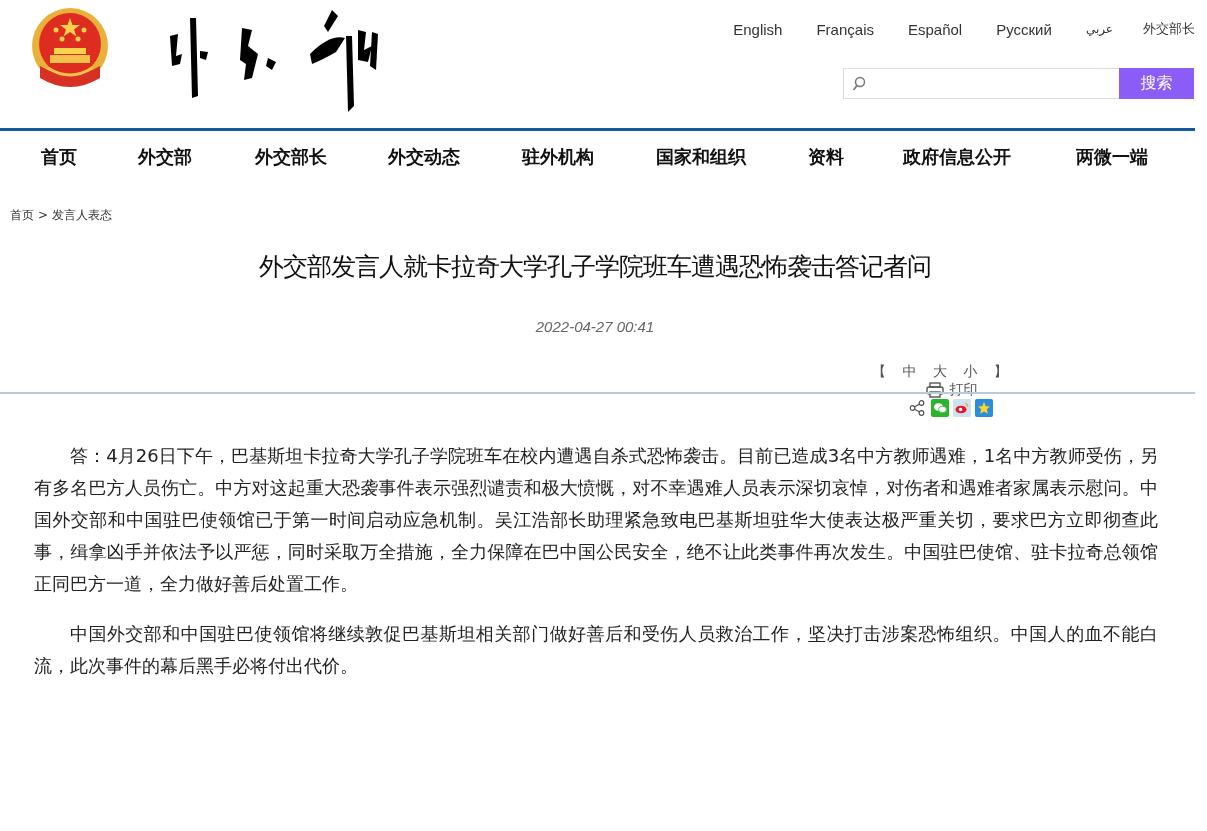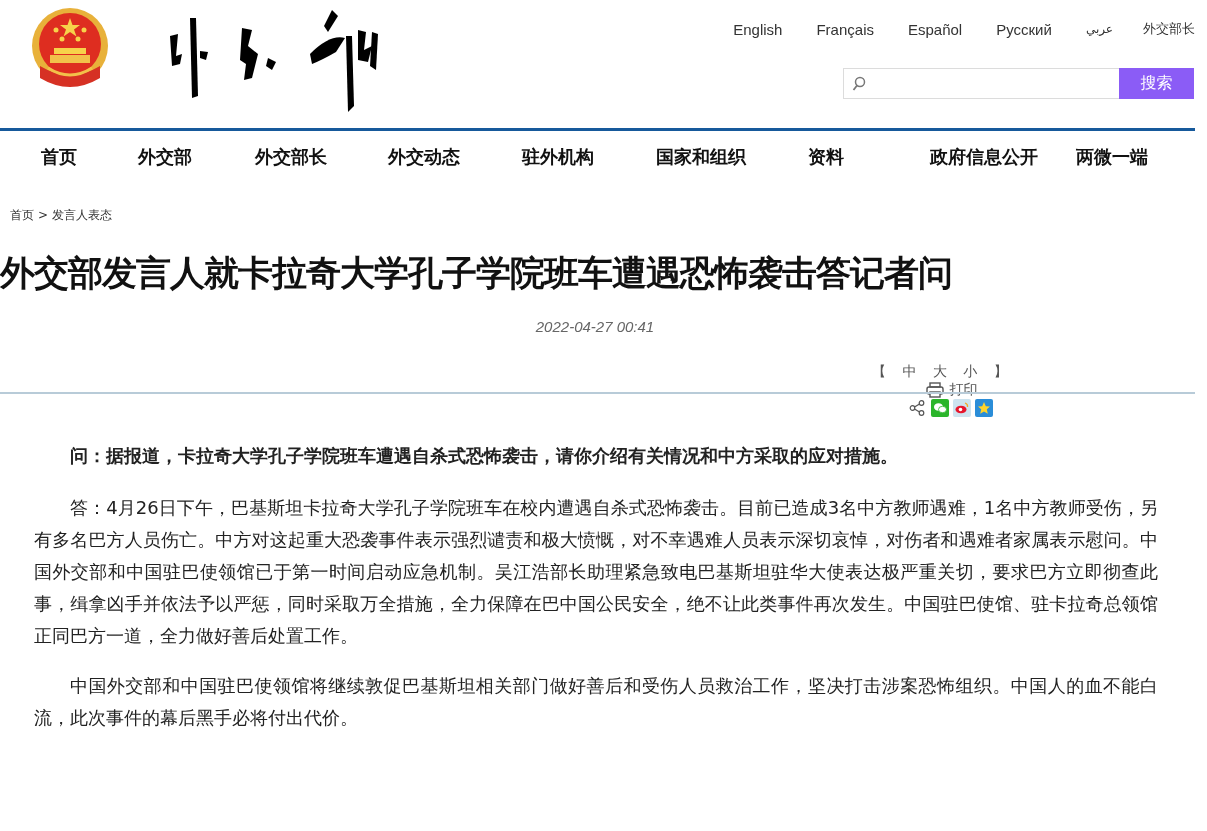--- a/index.html
+++ b/index.html
@@ -22,21 +22,21 @@
   .search-btn { width: 75px; height: 31px; background: #8b5cf6; color: #fff; border: none; font-size: 16px; font-family: "DejaVu Sans", sans-serif; cursor: pointer; }
 
   .nav-line { position: absolute; left: 0; top: 128px; width: 1195px; height: 3px; background: #16599b; }
   .nav { position: absolute; top: 131px; left: 0; width: 1207px; height: 52px; }
   .nav a { position: absolute; top: 14px; font-size: 18px; font-weight: bold; color: #111; text-decoration: none; white-space: nowrap; }
 
   .breadcrumb { position: absolute; left: 10px; top: 207px; font-size: 12px; color: #333; }
   .breadcrumb a { color: #333; text-decoration: none; }
   .breadcrumb span.sep { margin: 0 4px; }
 
-  .title { position: absolute; left: 0; top: 250px; width: 1190px; font-size: 35px; color: #111; font-weight: bold; letter-spacing: -1px; }
+  .title { position: absolute; left: 0; top: 250px; width: 1190px; text-align: center; font-size: 25px; color: #111; font-weight: normal; letter-spacing: -1px; }
   .date { position: absolute; left: 0; top: 318px; width: 1190px; text-align: center; font-size: 15px; color: #666; font-family: "Liberation Sans", sans-serif; font-style: italic; }
 
   .tools { position: absolute; top: 363px; left: 866px; display: flex; align-items: center; font-size: 14px; color: #555; flex-direction: column; }
   .tools .size { letter-spacing: 0; }
   .tools .size span { margin: 0 6px; cursor: pointer; }
   .tools .bracket { margin: 0 2px; }
   .print { display: flex; align-items: center; margin-left: 24px; cursor: pointer; }
   .print svg { margin-right: 5px; }
   .share { display: flex; align-items: center; margin-left: 22px; }
   .share .ico { width: 18px; height: 18px; margin-left: 4px; border-radius: 2px; display: inline-flex; align-items: center; justify-content: center; cursor: pointer; }
@@ -101,21 +101,21 @@
 
 <div class="nav-line"></div>
 <nav class="nav">
   <a href="#" style="left:41px">首页</a>
   <a href="#" style="left:138px">外交部</a>
   <a href="#" style="left:255px">外交部长</a>
   <a href="#" style="left:388px">外交动态</a>
   <a href="#" style="left:522px">驻外机构</a>
   <a href="#" style="left:656px">国家和组织</a>
   <a href="#" style="left:808px">资料</a>
-  <a href="#" style="left:930px">政府信息公开</a>
+  <a href="#" style="left:903px">政府信息公开</a>
   <a href="#" style="left:1076px">两微一端</a>
 </nav>
 
 <div class="breadcrumb">
   <a href="#">首页</a><span class="sep">&gt;</span><a href="#">发言人表态</a>
 </div>
 
 <h1 class="title">外交部发言人就卡拉奇大学孔子学院班车遭遇恐怖袭击答记者问</h1>
 <div class="date">2022-04-27 00:41</div>
 
@@ -159,16 +159,15 @@
     <span class="ico" style="background:#2a8dd8">
       <svg width="14" height="14" viewBox="0 0 14 14">
           <polygon points="7,1 8.8,5.2 13,5.5 9.8,8.3 10.8,12.8 7,10.4 3.2,12.8 4.2,8.3 1,5.5 5.2,5.2" fill="#ffd42a"></polygon>
         </svg>
     </span>
   </span>
 </div>
 <div class="sep-line"></div>
 
 <div class="article">
-  <p class="q">问：据报道，卡拉奇大学孔子学院班车遭遇自杀式恐怖袭击，请你介绍有关情况和中方采取的应对措施。</p>
   <p>答：4月26日下午，巴基斯坦卡拉奇大学孔子学院班车在校内遭遇自杀式恐怖袭击。目前已造成3名中方教师遇难，1名中方教师受伤，另有多名巴方人员伤亡。中方对这起重大恐袭事件表示强烈谴责和极大愤慨，对不幸遇难人员表示深切哀悼，对伤者和遇难者家属表示慰问。中国外交部和中国驻巴使领馆已于第一时间启动应急机制。吴江浩部长助理紧急致电巴基斯坦驻华大使表达极严重关切，要求巴方立即彻查此事，缉拿凶手并依法予以严惩，同时采取万全措施，全力保障在巴中国公民安全，绝不让此类事件再次发生。中国驻巴使馆、驻卡拉奇总领馆正同巴方一道，全力做好善后处置工作。</p>
   <p>中国外交部和中国驻巴使领馆将继续敦促巴基斯坦相关部门做好善后和受伤人员救治工作，坚决打击涉案恐怖组织。中国人的血不能白流，此次事件的幕后黑手必将付出代价。</p>
 </div>
 
 </body></html>

